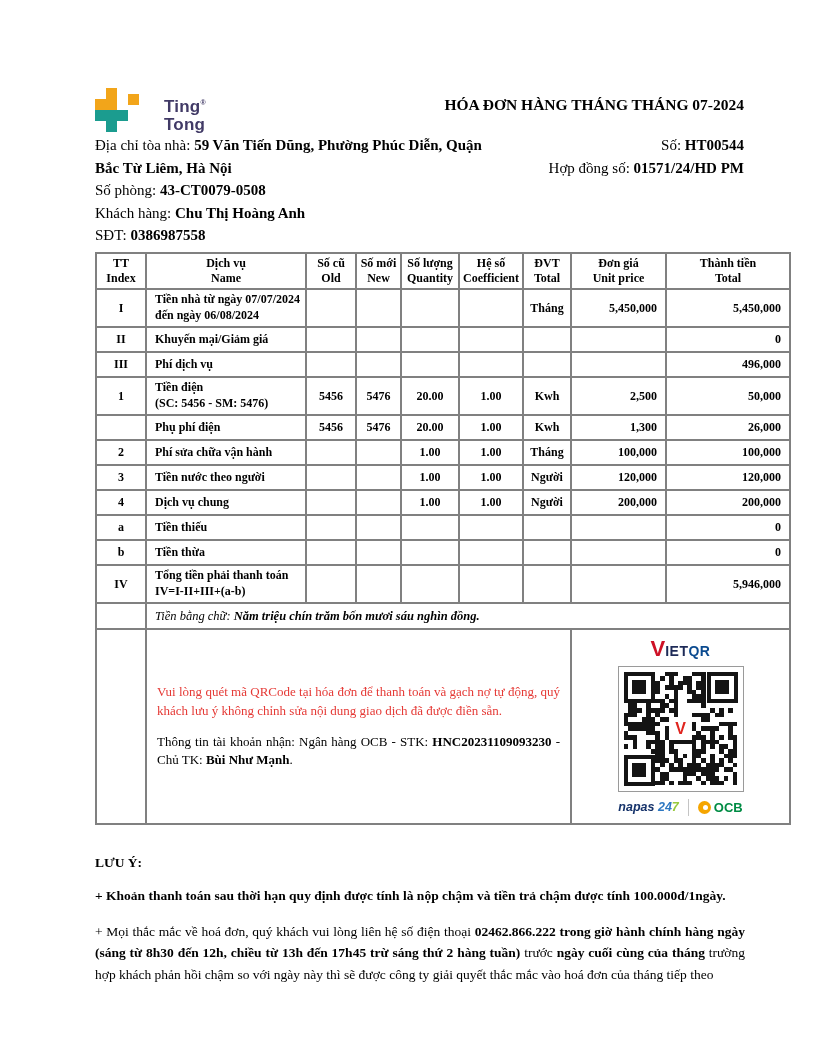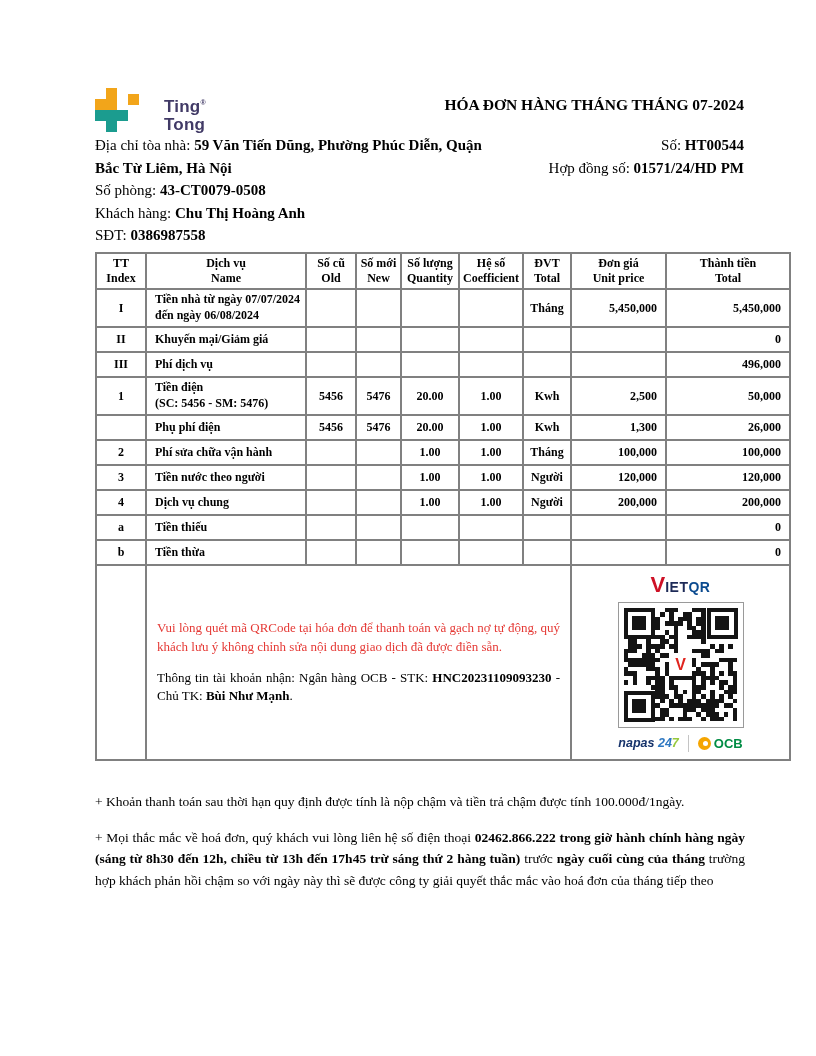--- a/index.html
+++ b/index.html
@@ -68,21 +68,21 @@
   .napas .n24{color:#2e78c2;} .napas .n7{color:#97c93d;}
   .logo-sep{display:inline-block;width:1px;height:17px;background:#c4c4c4;}
   .ocb{display:inline-flex;align-items:center;gap:3px;font-weight:bold;font-size:13px;color:#008c44;}
   .ocb-icon{position:relative;width:13px;height:13px;border-radius:50%;background:#f5a500;display:inline-block;}
   .ocb-icon::after{content:"";position:absolute;width:5px;height:5px;border-radius:50%;background:#fff;
                    top:4px;left:5px;}
 
   
   .notes{margin-top:30px;width:650px;font-size:13.5px;}
   .notes h2{font-size:13.5px;margin:0 0 14px 0;}
-  .notes .n1{margin:0 0 14px 0;font-weight:normal;line-height:21.5px;}
+  .notes .n1{margin:0 0 14px 0;font-weight:bold;line-height:21.5px;}
   .notes .n2{margin:0;line-height:21.5px;text-align:justify;}
 </style>
 </head>
 <body>
 
 <div class="page">
   <div class="content">
 
     <div class="hdr">
       <div class="logo">
@@ -275,22 +275,40 @@
             <td class="c-idx">b</td>
             <td class="c-name">Tiền thừa</td>
             <td class="c-mid"></td>
             <td class="c-mid"></td>
             <td class="c-mid"></td>
             <td class="c-mid"></td>
             <td class="c-mid"></td>
             <td class="c-money"></td>
             <td class="c-money">0</td>
           </tr>
+          <tr class="tall">
+            <td class="c-idx">IV</td>
+            <td class="c-name">Tổng tiền phải thanh toán
+IV=I-II+III+(a-b)</td>
+            <td class="c-mid"></td>
+            <td class="c-mid"></td>
+            <td class="c-mid"></td>
+            <td class="c-mid"></td>
+            <td class="c-mid"></td>
+            <td class="c-money"></td>
+            <td class="c-money">5,946,000</td>
+          </tr>
         </tbody>
       <tbody>
+        <tr class="words-row">
+          <td class="c-idx"></td>
+          <td colspan="8" class="words-cell">
+            <i><span>Tiền bằng chữ: </span><b>Năm triệu chín trăm bốn mươi sáu nghìn đồng.</b></i>
+          </td>
+        </tr>
         <tr class="qr-row">
           <td class="c-idx"></td>
           <td colspan="6" class="qr-text-cell">
             <p class="red-notice">Vui lòng quét mã QRCode tại hóa đơn để thanh toán và gạch nợ tự động, quý khách lưu ý không chỉnh sửa nội dung giao dịch đã được điền sẵn.</p>
             <p class="account-line"><span>Thông tin tài khoản nhận: Ngân hàng OCB - STK: </span><b>HNC20231109093230</b><span> - Chủ TK: </span><b>Bùi Như Mạnh</b><span>.</span></p>
           </td>
           <td colspan="2" class="qr-cell">
             <div class="qr-box">
               <div class="vietqr-logo"><span class="vq-v">V</span><span class="vq-iet">IET</span><span class="vq-qr">QR</span></div>
               <div class="qr-frame">
@@ -553,18 +571,19 @@
                     <span>OCB</span>
                   </span>
               </div>
             </div>
           </td>
         </tr>
       </tbody>
     </table>
 
     <div class="notes">
+      <h2>LƯU Ý:</h2>
       <p class="n1">+ Khoản thanh toán sau thời hạn quy định được tính là nộp chậm và tiền trả chậm được tính 100.000đ/1ngày.</p>
       <p class="n2"><span>+ Mọi thắc mắc về hoá đơn, quý khách vui lòng liên hệ số điện thoại </span><b>02462.866.222 trong giờ hành chính hàng ngày (sáng từ 8h30 đến 12h, chiều từ 13h đến 17h45 trừ sáng thứ 2 hàng tuần)</b><span> trước </span><b>ngày cuối cùng của tháng</b><span> trường hợp khách phản hồi chậm so với ngày này thì sẽ được công ty giải quyết thắc mắc vào hoá đơn của tháng tiếp theo</span></p>
     </div>
 
   </div>
 </div>
 
 </body></html>

